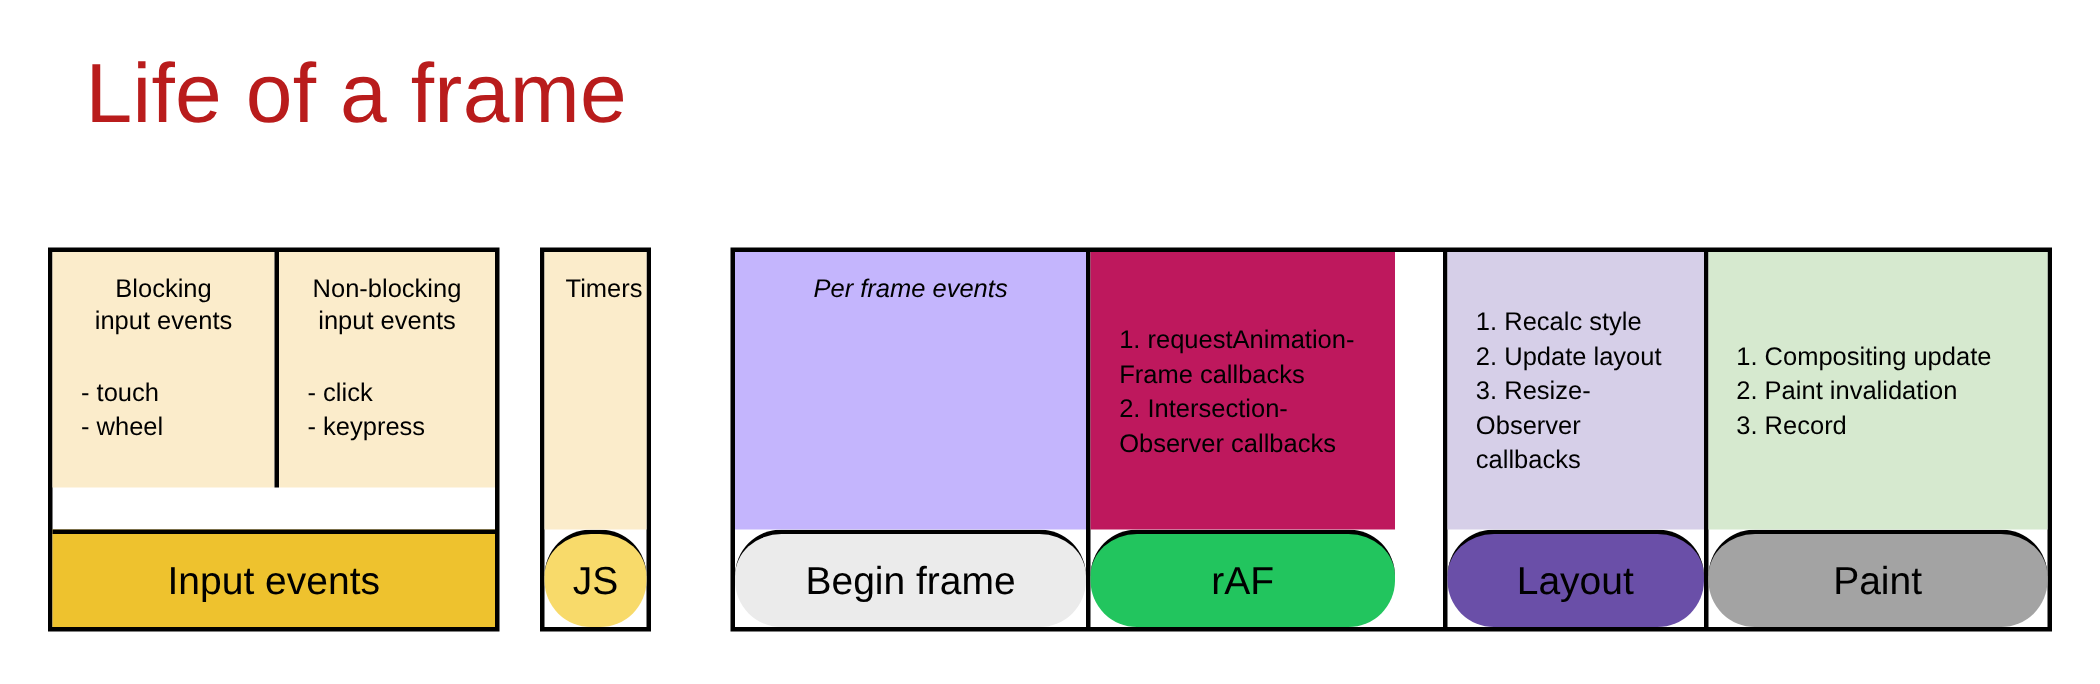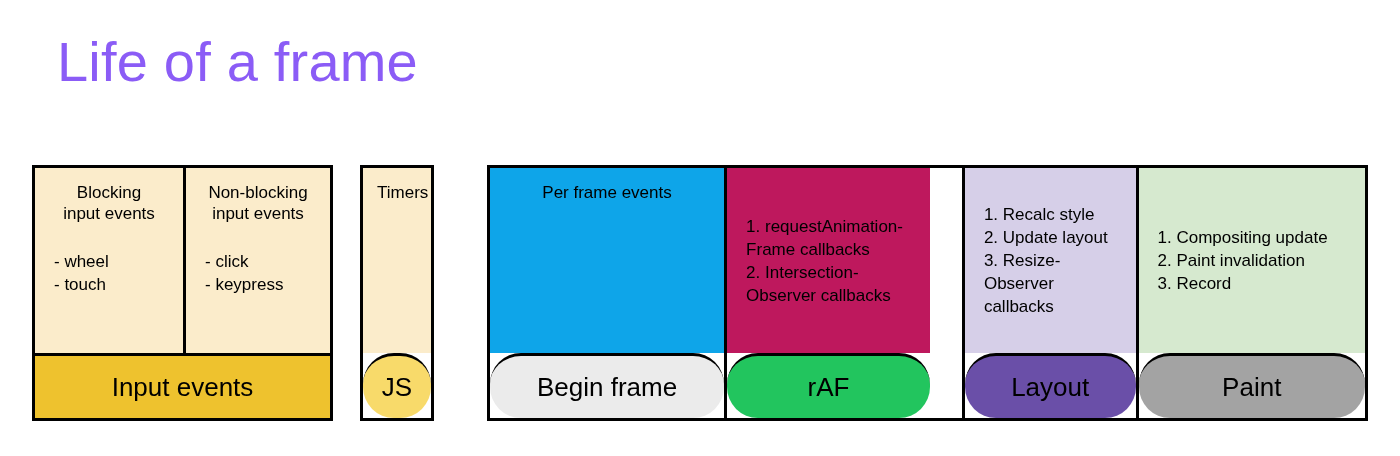--- a/index.html
+++ b/index.html
@@ -17,21 +17,21 @@
   }
 
   #page-title {
     position: absolute;
     left: 57px;
     top: 28px;
     font-size: 56px;
     font-weight: 400;
     line-height: 1.2;
     letter-spacing: 0.2px;
-    color: #8b5cf6;
+    color: #b91c1c;
     white-space: nowrap;
   }
 
   
   .group {
     position: absolute;
     top: 165px;
     height: 256px;
     box-sizing: border-box;
     border: 3px solid #000000;
@@ -110,37 +110,37 @@
     bottom: 0;
     height: 65px;
     box-sizing: border-box;
     border-top: 3px solid #000000;
     background: #eec22e;
     display: flex;
     align-items: center;
     justify-content: center;
     font-size: 26px;
   }
-  #group-input .col { height: 188px; justify-content: flex-end; }
+  #group-input .col { height: 157px; justify-content: flex-end; }
   #group-input .col-body { height: 100%; }
 
   
   #group-timers { left: 360px; width: 74px; }
   #col-timers { width: 100%; }
   #group-timers .col-body { background: #fbeccb; }
   #footer-js { background: #f8da6a; }
 
   
   #group-frame { left: 487px; width: 881px; }
   #col-beginframe { width: 247px; }
   #col-raf { width: 217px; }
   #col-layout { width: 183px; margin-left: 32px; }
   #col-paint { width: 242px; }
 
-  #col-beginframe .col-body { background: #0ea5e9; }
+  #col-beginframe .col-body { background: #c4b5fd; font-style: italic; }
   #footer-beginframe { background: #ebebeb; }
 
   #col-raf .col-body { background: #be185d; }
   #footer-raf { background: #22c55e; }
 
   #col-layout .col-body { background: #d6cfe8; }
   #footer-layout { background: #6a4fa8; }
 
   #col-paint .col-body { background: #d6e9cf; }
   #footer-paint { background: #a3a3a3; }
@@ -152,22 +152,22 @@
 
 <div id="group-input" class="group">
 
   <div id="col-blocking" class="col">
     <div class="col-body">
       <div class="body-head">
         <div>Blocking</div>
         <div>input events</div>
       </div>
       <div class="body-list gap-lg">
+        <div class="li">- touch</div>
         <div class="li">- wheel</div>
-        <div class="li">- touch</div>
       </div>
     </div>
   </div>
 
   <div id="col-nonblocking" class="col">
     <div class="col-body">
       <div class="body-head">
         <div>Non-blocking</div>
         <div>input events</div>
       </div>

